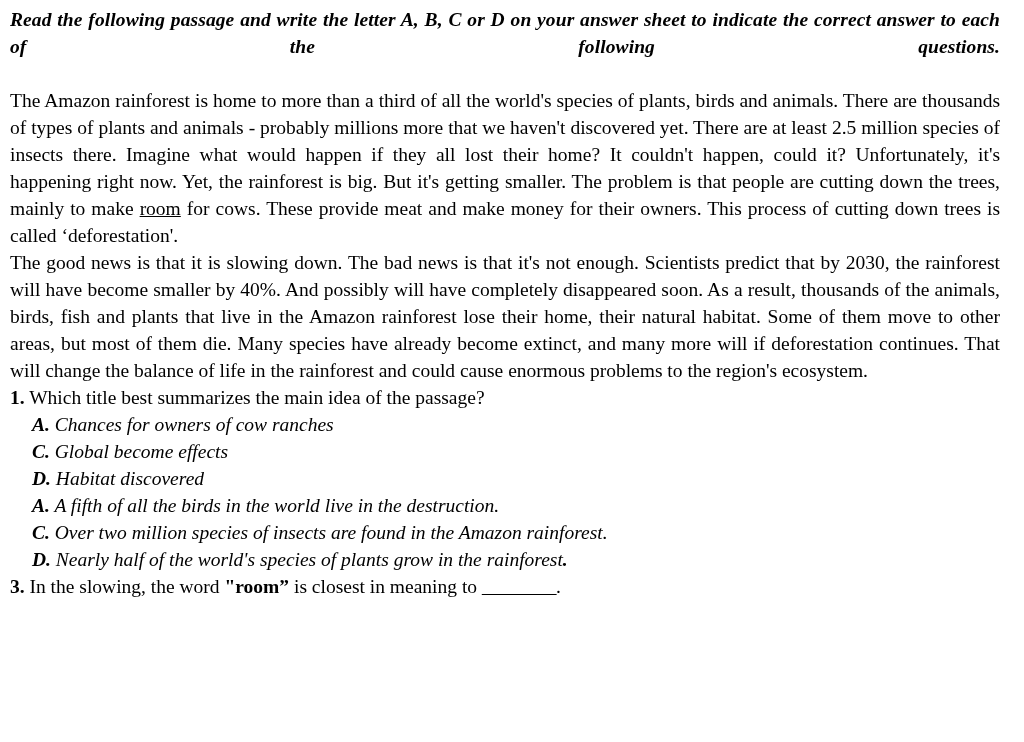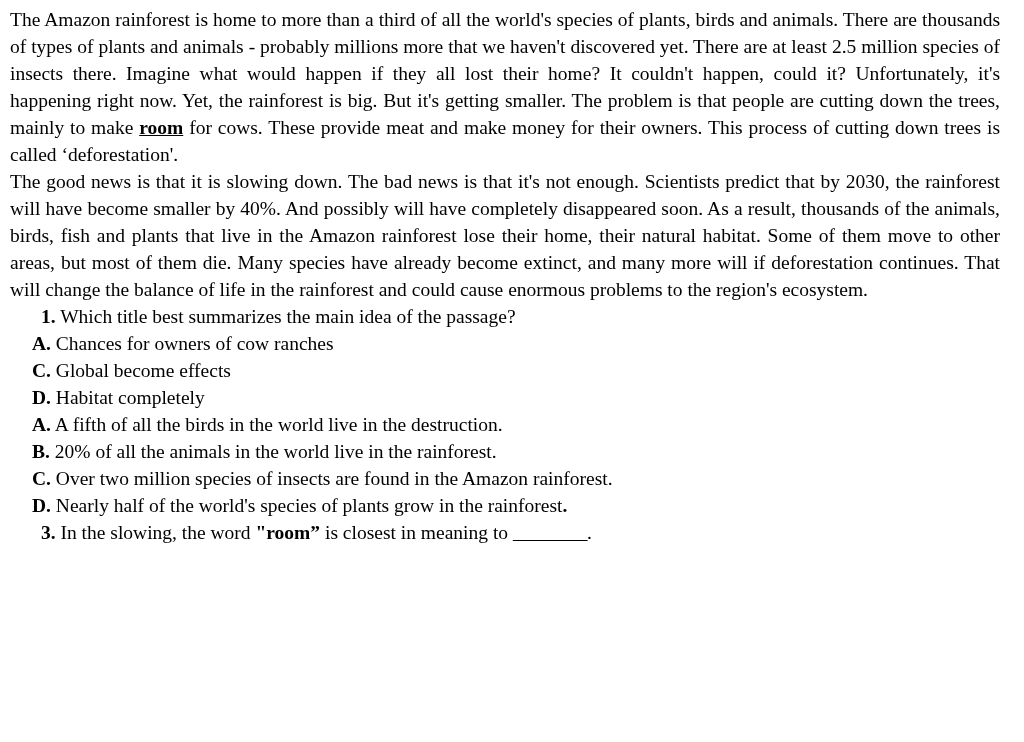--- a/index.html
+++ b/index.html
@@ -49,75 +49,75 @@
   .passage .tail {
     text-align: left;
   }
   .q-block {
     font-size: 19.5px;
     line-height: 27px;
   }
   .q-line {
     display: block;
     white-space: nowrap;
-    margin-left: 31px;
   }
   .q-num {
     font-weight: bold;
   }
   .opt-line {
     display: block;
     padding-left: 22px;
     white-space: nowrap;
+    font-style: italic;
   }
   .opt-letter {
     font-weight: bold;
   }
   .bold {
     font-weight: bold;
   }
   .bold-underline {
-    font-weight: bold;
+    font-weight: normal;
     text-decoration: underline;
   }
   .blank {
     font-family: "Liberation Serif", "DejaVu Serif", serif;
     letter-spacing: -0.5px;
     text-decoration: underline;
   }
   .spacer-line {
     display: block;
     height: 27px;
   }
 </style>
 </head>
 <body>
 
 <div class="page">
 
+  <p class="instruction"><span>Read the following passage and write the letter A, B, C or D on your answer sheet to indicate the correct answer to each of the following questions.</span></p>
 
   <p class="passage"><span>The Amazon rainforest is home to more than a third of all the world's species of plants, birds and animals. There are thousands of types of plants and animals - probably millions more that we haven't discovered yet. There are at least 2.5 million species of insects there. Imagine what would happen if they all lost their home? It couldn't happen, could it? Unfortunately, it's happening right now. Yet, the rainforest is big. But it's getting smaller. The problem is that people are cutting down the trees, mainly to make </span><span class="bold-underline">room</span><span class="tail"> for cows. These provide meat and make money for their owners. This process of cutting down trees is called ‘deforestation'.</span></p>
 
   <p class="passage"><span>The good news is that it is slowing down. The bad news is that it's not enough. Scientists predict that by 2030, the rainforest will have become smaller by 40%. And possibly will have completely disappeared soon. As a result, thousands of the animals, birds, fish and plants that live in the Amazon rainforest lose their home, their natural habitat. Some of them move to other areas, but most of them die. Many species have already become extinct, and many more will if deforestation continues. That will change the balance of life in the rainforest and could cause enormous problems to the region's ecosystem.</span></p>
 
   <div class="q-block">
 
     <span class="q-line"><span class="q-num">1.</span><span> Which title best summarizes the main idea of the passage?</span></span>
 
     <span class="opt-line"><span class="opt-letter">A.</span><span> Chances for owners of cow ranches</span></span>
 
 
     <span class="opt-line"><span class="opt-letter">C.</span><span> Global become effects</span></span>
 
-    <span class="opt-line"><span class="opt-letter">D.</span><span> Habitat completely</span></span>
+    <span class="opt-line"><span class="opt-letter">D.</span><span> Habitat discovered</span></span>
 
 
     <span class="opt-line"><span class="opt-letter">A.</span><span> A fifth of all the birds in the world live in the destruction.</span></span>
 
-    <span class="opt-line"><span class="opt-letter">B.</span><span> 20% of all the animals in the world live in the rainforest.</span></span>
 
     <span class="opt-line"><span class="opt-letter">C.</span><span> Over two million species of insects are found in the Amazon rainforest.</span></span>
 
     <span class="opt-line"><span class="opt-letter">D.</span><span> Nearly half of the world's species of plants grow in the rainforest</span><span class="bold">.</span></span>
 
     <span class="q-line"><span class="q-num">3.</span><span> In the slowing, the word </span><span class="bold">"room”</span><span> is closest in meaning to </span><span class="blank">________</span><span>.</span></span>
 
     <span class="spacer-line"></span>
 
 

